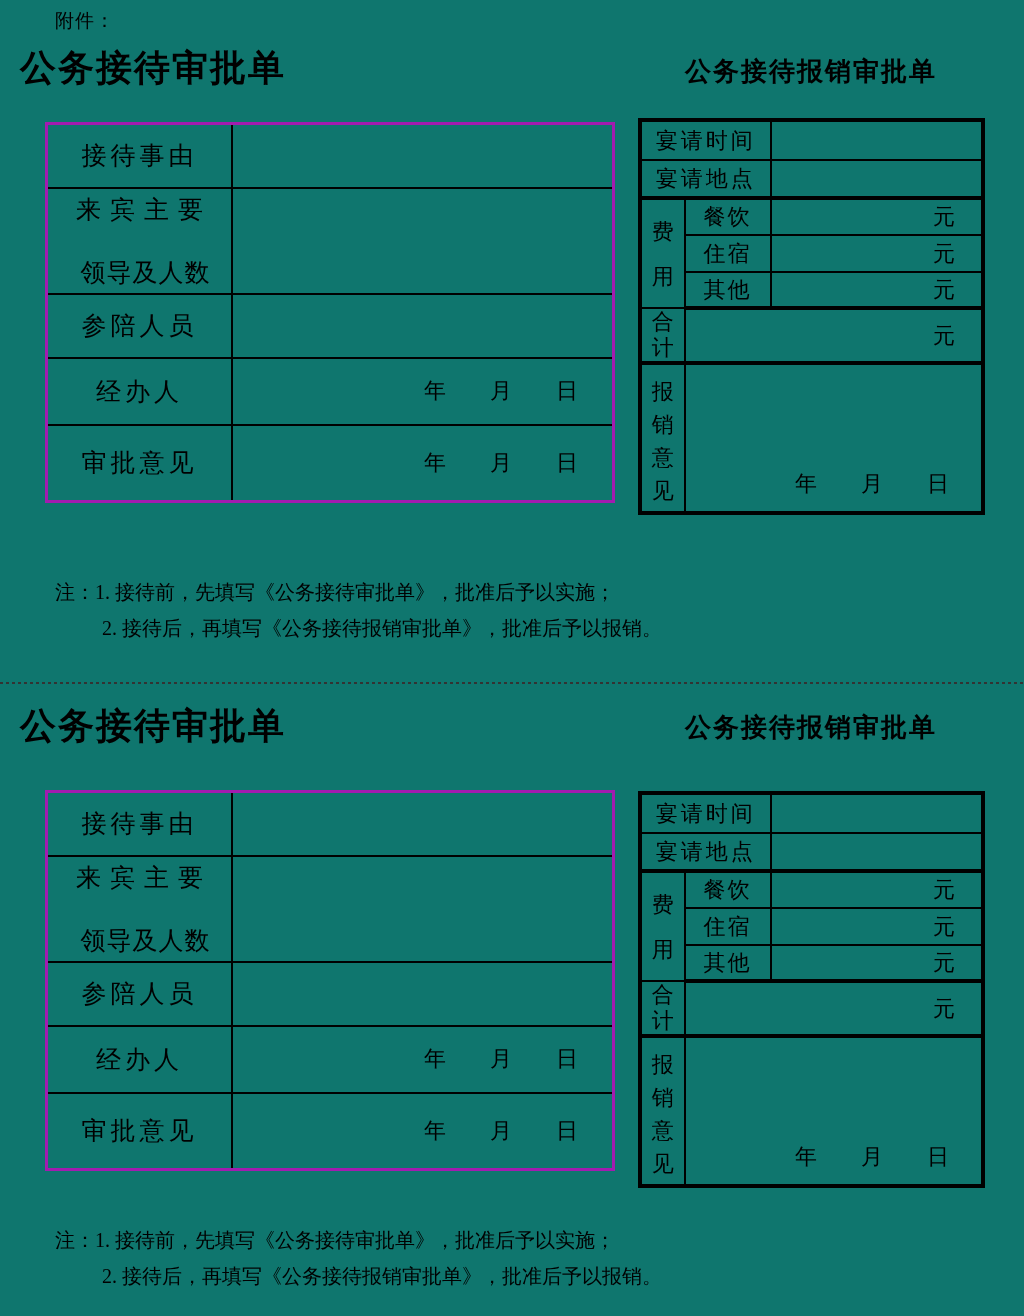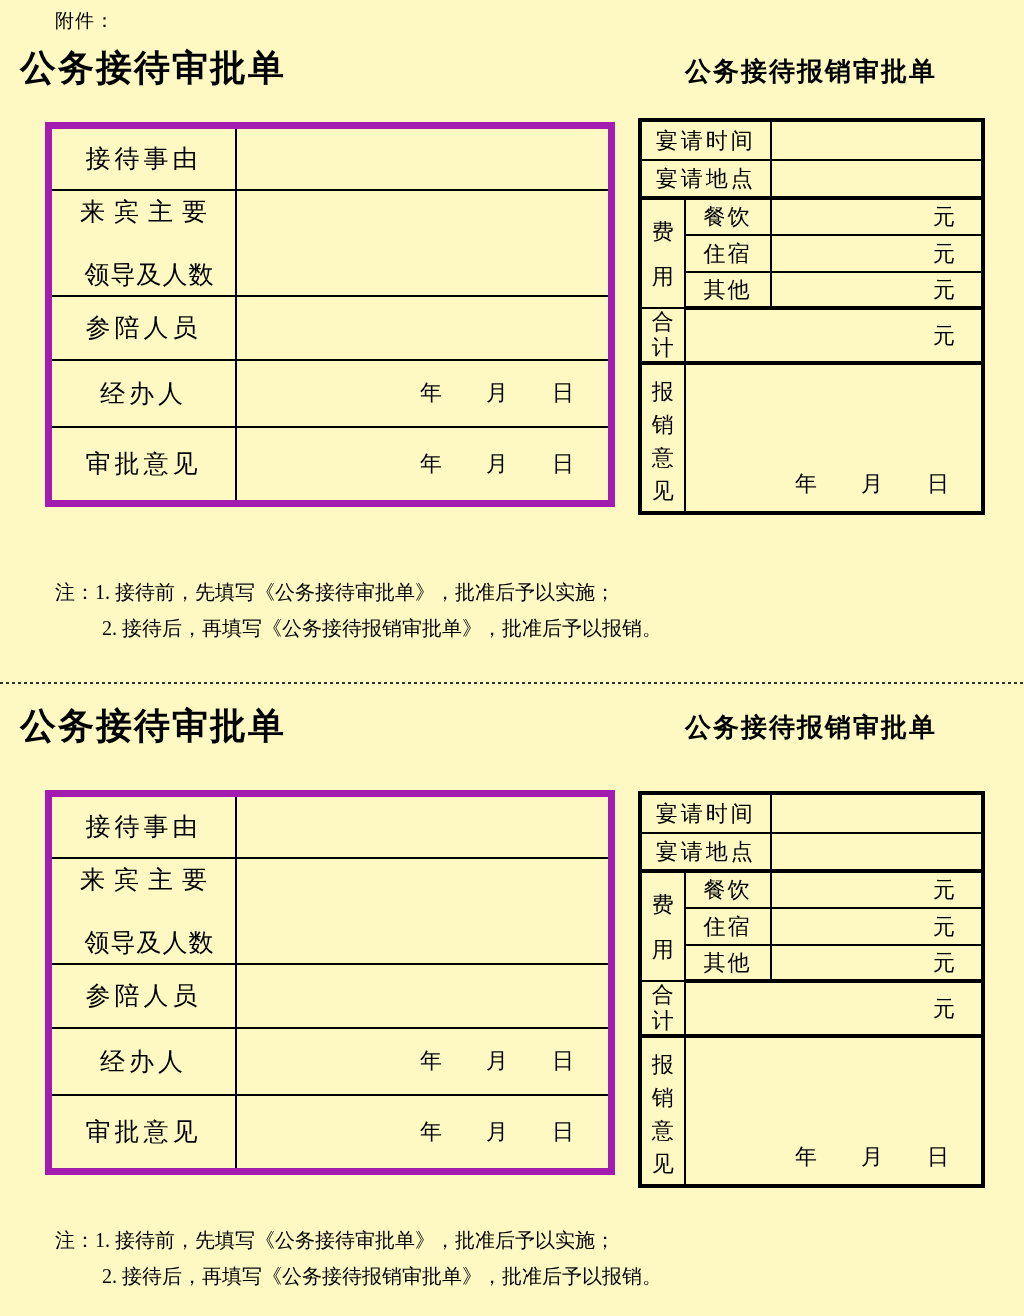--- a/index.html
+++ b/index.html
@@ -1,18 +1,18 @@
 <!DOCTYPE html>
 <html><head>
 <meta charset="utf-8">
 <style>
   html,body { margin:0; padding:0; background:#ffffff; }
   .page {
     position:relative; width:1024px; height:1316px;
-    background:#fef9c3; color:#000;
+    background:#0f766e; color:#000;
     font-family:"Liberation Serif","DejaVu Serif",serif;
     overflow:hidden;
   }
   .section { position:absolute; left:0; width:1024px; }
   #sec1 { top:0; height:684px; }
   #sec2 { top:684px; height:632px; }
 
   .attach {
     position:absolute; left:55px; top:8px;
     font-size:19px; letter-spacing:1px;
@@ -31,21 +31,21 @@
   #sec1 .title-right { top:54px; }
   #sec2 .title-left  { top:18px; }
   #sec2 .title-right { top:26px; }
 
   
   table { border-collapse:collapse; table-layout:fixed; }
   td { border:2px solid #000; padding:0; overflow:hidden; }
 
   .tbl-approval {
     position:absolute; left:45px; width:570px;
-    border:7px solid #a21caf;
+    border:3px solid #a21caf;
   }
   #sec1 .tbl-approval { top:122px; }
   #sec2 .tbl-approval { top:106px; }
   .tbl-approval td.lbl {
     width:183px; text-align:center; vertical-align:middle;
     font-size:25px; letter-spacing:4px;
   }
   .tbl-approval tr.ar1 { height:64px; }
   .tbl-approval tr.ar2 { height:106px; }
   .tbl-approval tr.ar3 { height:64px; }

